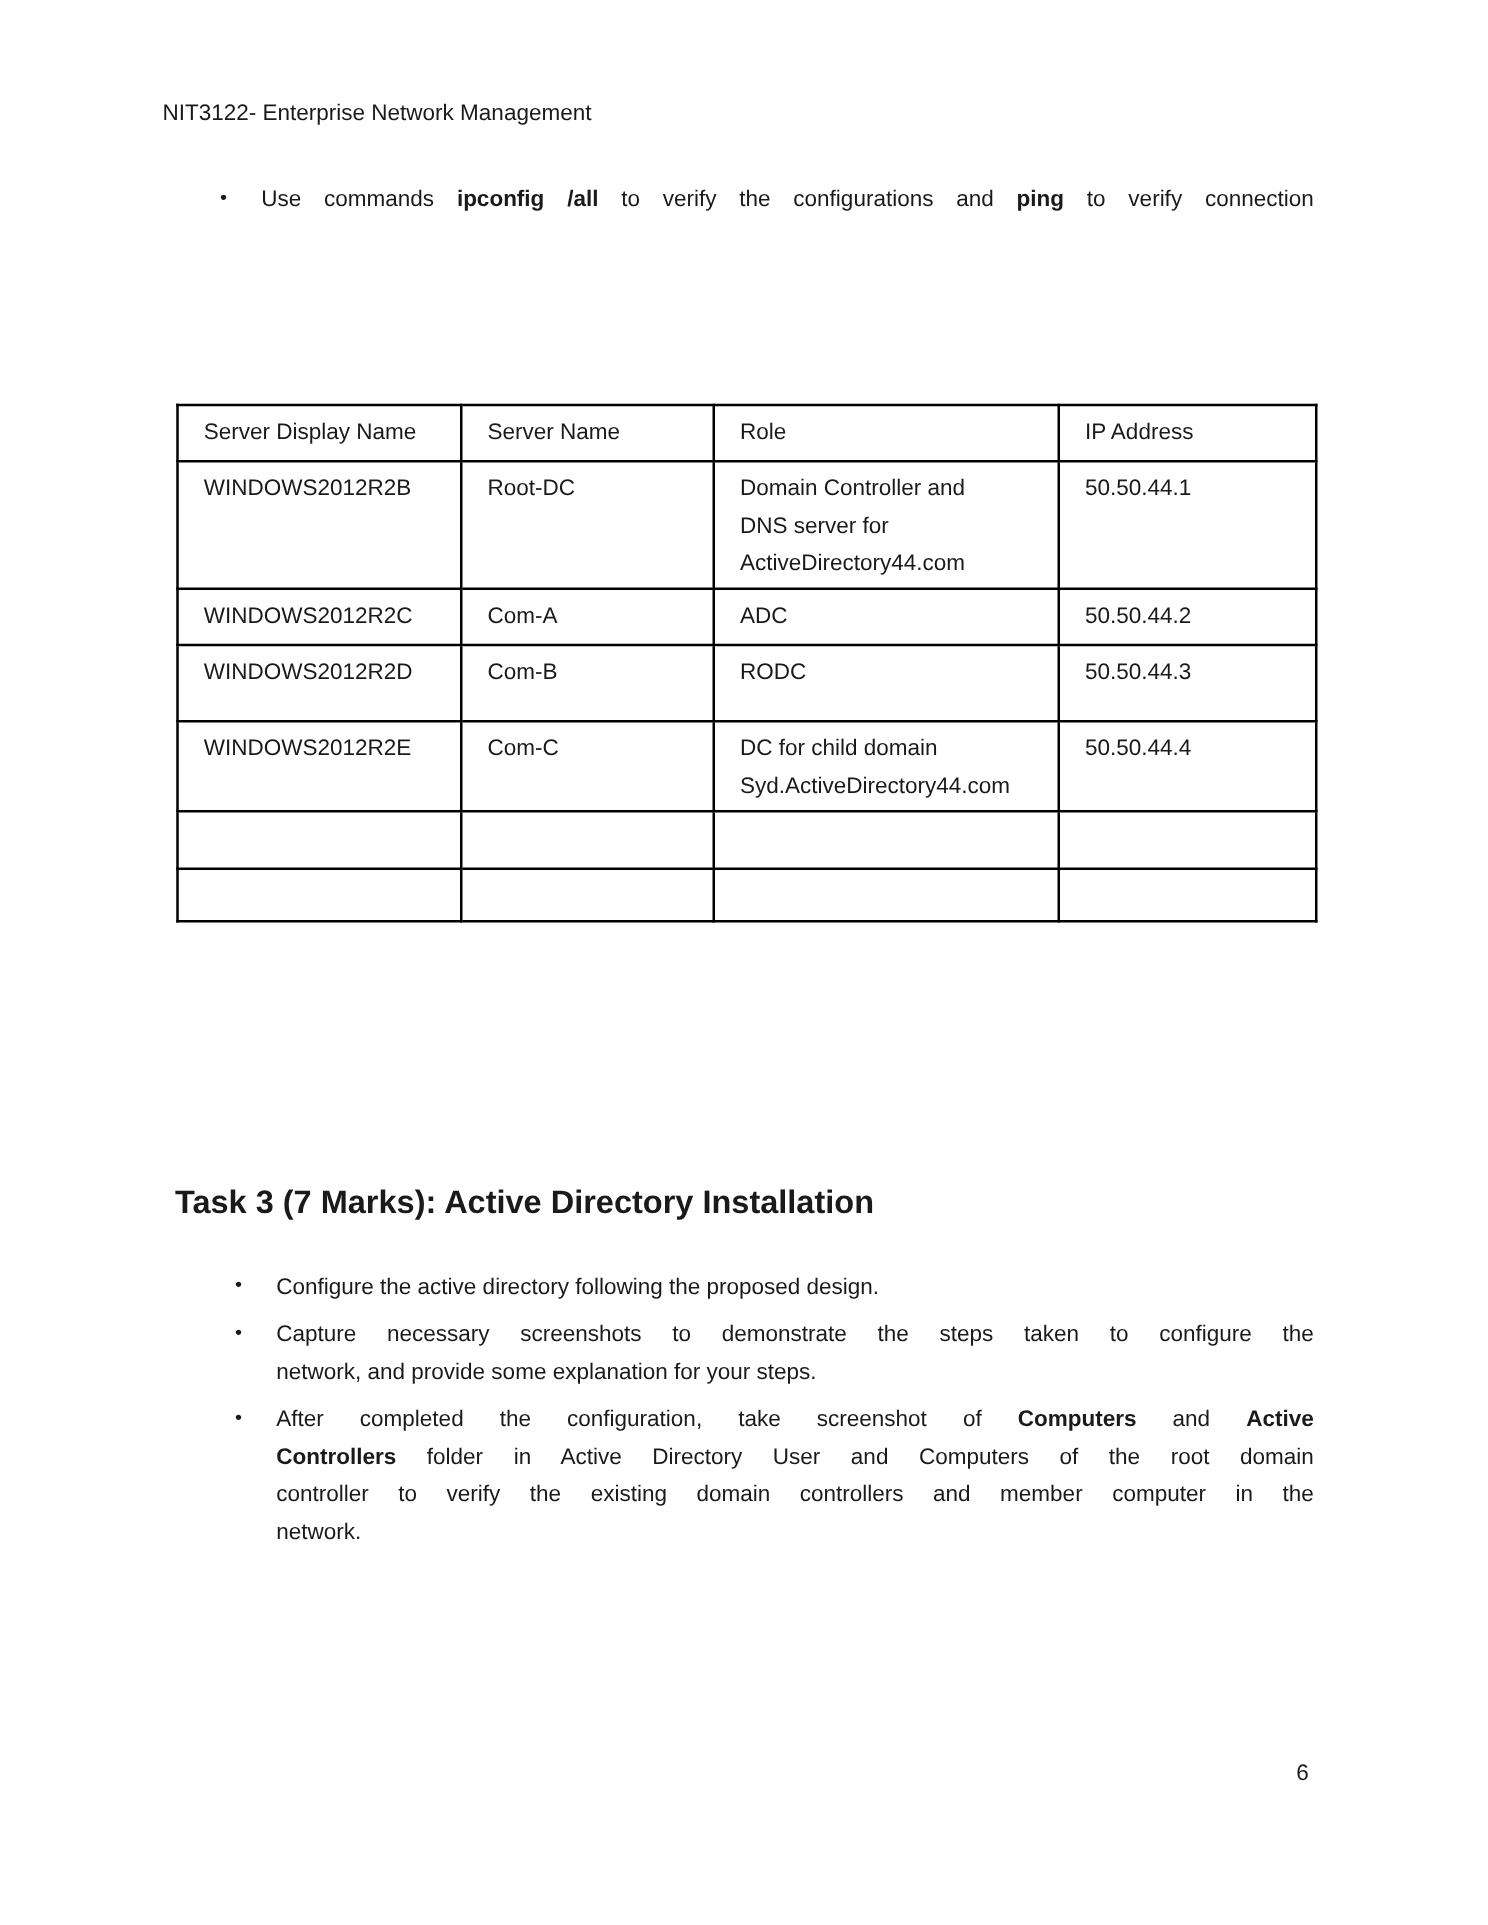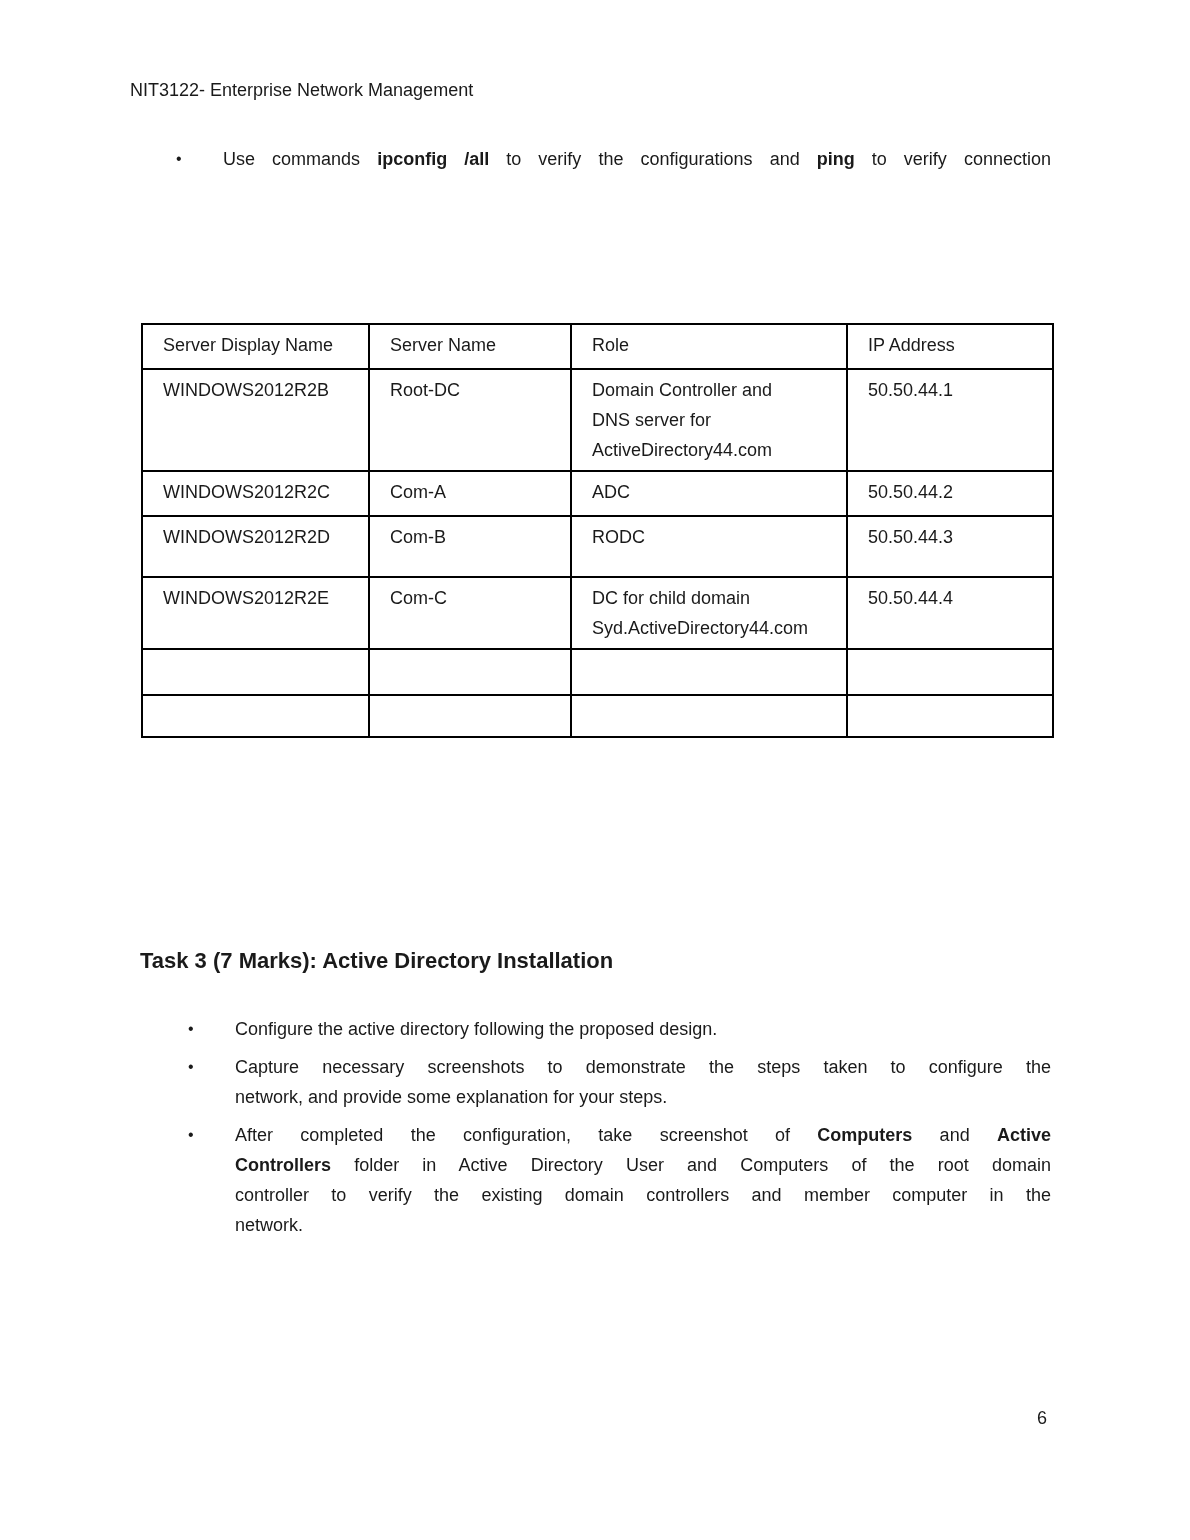--- a/index.html
+++ b/index.html
@@ -21,21 +21,21 @@
   }
   
   .bullet-item { position: relative; }
   .bullet-item .marker {
     position: absolute;
     left: 0;
     top: 0;
     font-size: 16px;
     line-height: 30px;
   }
-  .btext { margin-left: 47px; }
+  .btext { margin-left: 33px; }
   .line { font-size: 18px; line-height: 30px; }
   .stretch { text-align: justify; text-align-last: justify; }
   .b { font-weight: 700; }
 
   .sec1-bullet {
     position: absolute;
     left: 176px;
     top: 144px;
     width: 875px;
   }
@@ -64,21 +64,21 @@
   tr.r1 { height: 45px; }
   tr.r2 { height: 61px; }
   tr.r3 { height: 57px; }
   tr.r4 { height: 46px; }
   tr.r5 { height: 42px; }
 
   .task-heading {
     position: absolute;
     left: 140px;
     top: 946px;
-    font-size: 22px;
+    font-size: 26px;
     font-weight: 700;
     line-height: 30px;
   }
   .task-list {
     position: absolute;
     left: 188px;
     top: 1014px;
     width: 863px;
   }
   .task-list .bullet-item { margin-bottom: 8px; }

